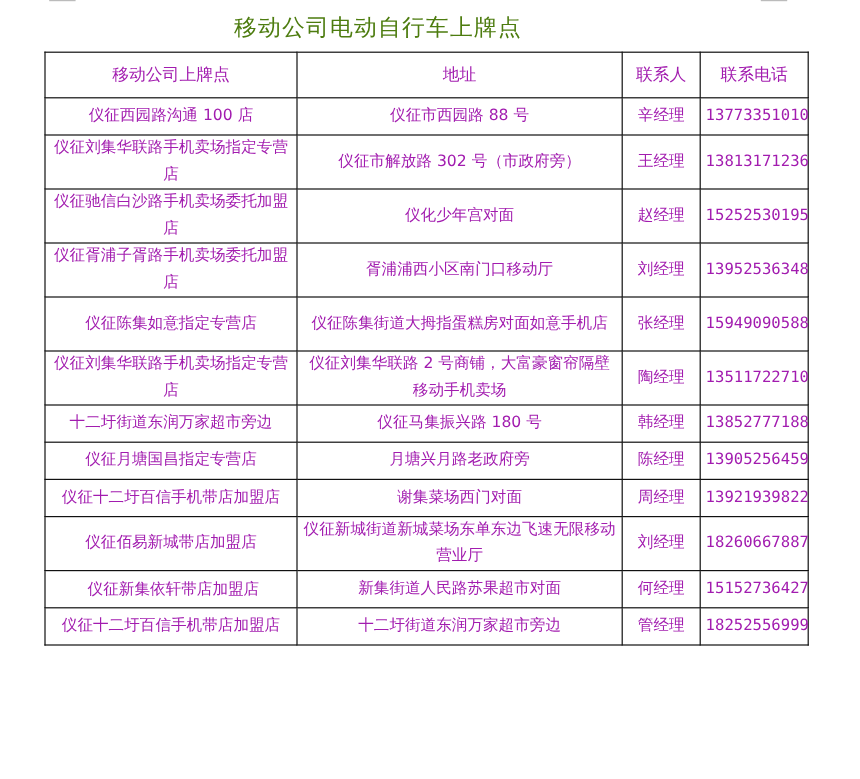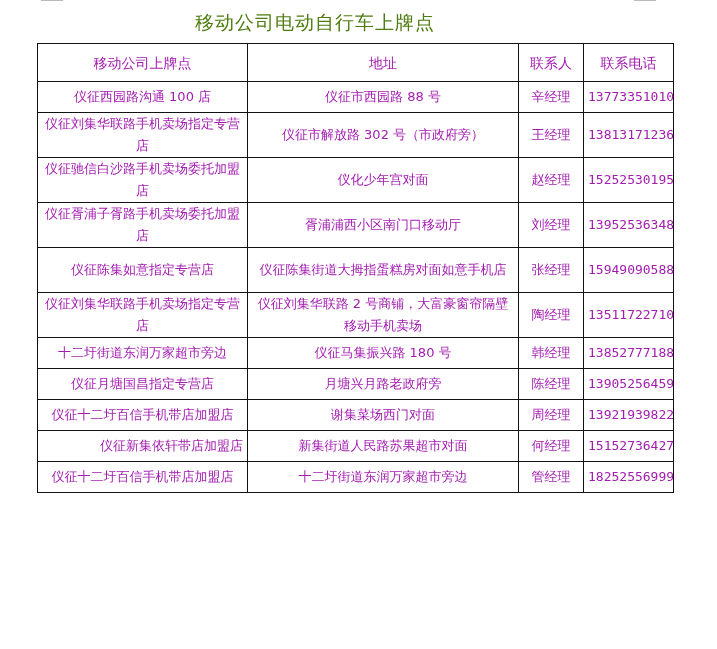--- a/index.html
+++ b/index.html
@@ -25,21 +25,21 @@
     font-size: 13px; font-weight: normal; line-height: 22px;
     padding: 0 4px; color: #a21caf;
   }
   table.stores th { font-size: 14px; height: 37px; }
   col.c-name { width: 210px; }
   col.c-addr { width: 271px; }
   col.c-contact { width: 65px; }
   col.c-phone { width: 90px; }
   td.phone { font-family: "DejaVu Sans Mono", monospace; font-size: 12px; letter-spacing: 0px; margin-left: 24px; }
   td.name { text-align: center; }
-  td.name.left { text-align: right; padding-left: 8px; font-family: Liberation Serif, serif; }
+  td.name.left { text-align: center; padding-left: 8px; font-family: Liberation Serif, serif; }
   tr.h2 td { height: 44px; }
   tr.h3 td { height: 30px; }
 </style>
 </head>
 <body>
 
 <div class="corner-mark corner-left"></div>
 <div class="corner-mark corner-right2"></div>
 
 <div class="title">移动公司电动自行车上牌点</div>
@@ -107,20 +107,26 @@
       <td>月塘兴月路老政府旁</td>
       <td>陈经理</td>
       <td class="phone">13905256459</td>
     </tr>
     <tr class="h3">
       <td class="name">仪征十二圩百信手机带店加盟店</td>
       <td>谢集菜场西门对面</td>
       <td>周经理</td>
       <td class="phone">13921939822</td>
     </tr>
+    <tr class="h2">
+      <td class="name">仪征佰易新城带店加盟店</td>
+      <td>仪征新城街道新城菜场东单东边飞速无限移动营业厅</td>
+      <td>刘经理</td>
+      <td class="phone">18260667887</td>
+    </tr>
     <tr class="h3">
       <td class="name left">仪征新集依轩带店加盟店</td>
       <td>新集街道人民路苏果超市对面</td>
       <td>何经理</td>
       <td class="phone">15152736427</td>
     </tr>
     <tr class="h3">
       <td class="name">仪征十二圩百信手机带店加盟店</td>
       <td>十二圩街道东润万家超市旁边</td>
       <td>管经理</td>

